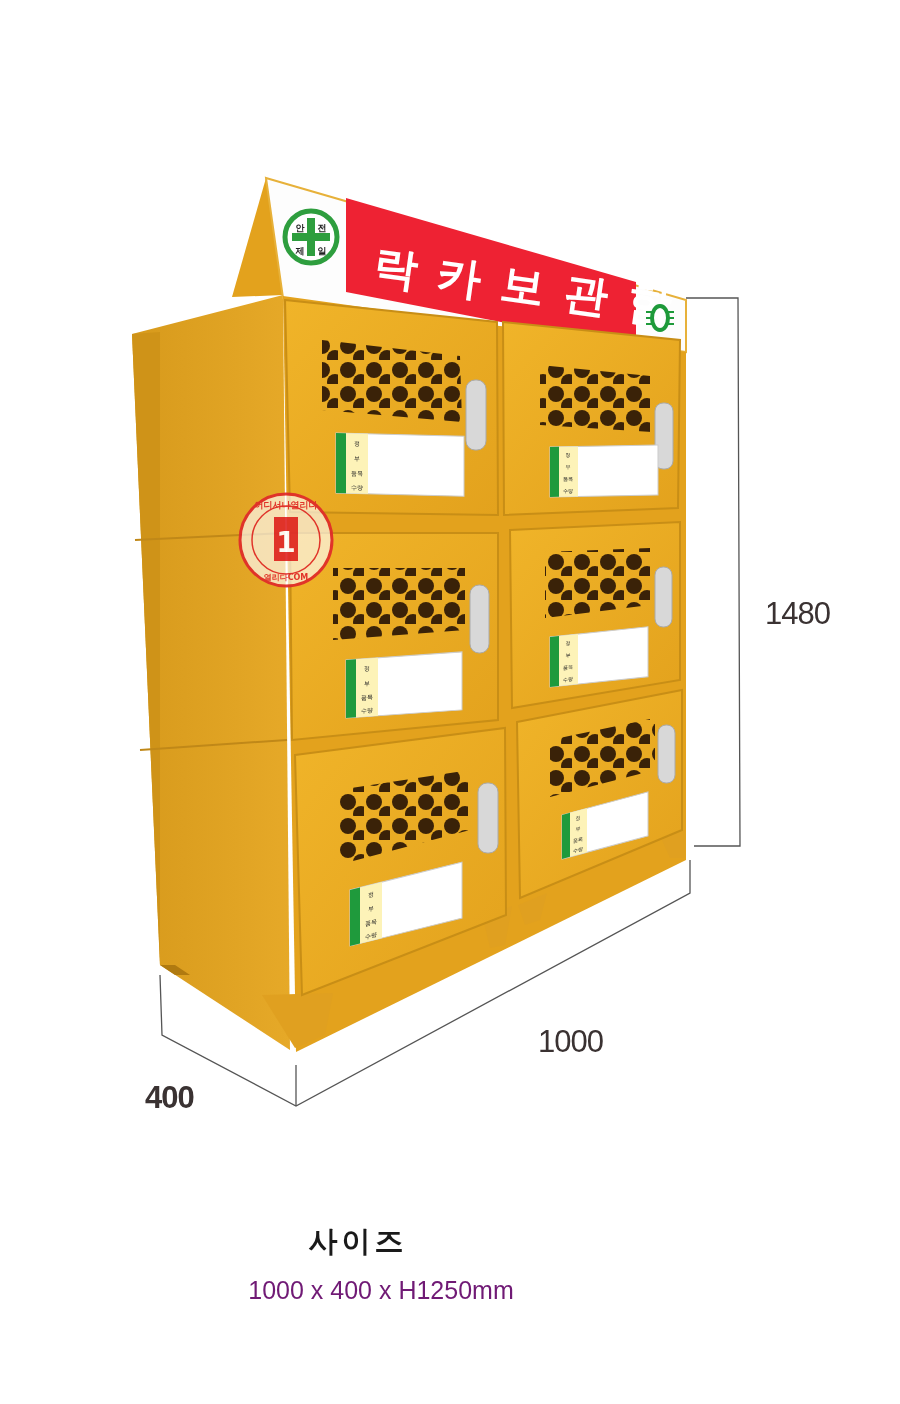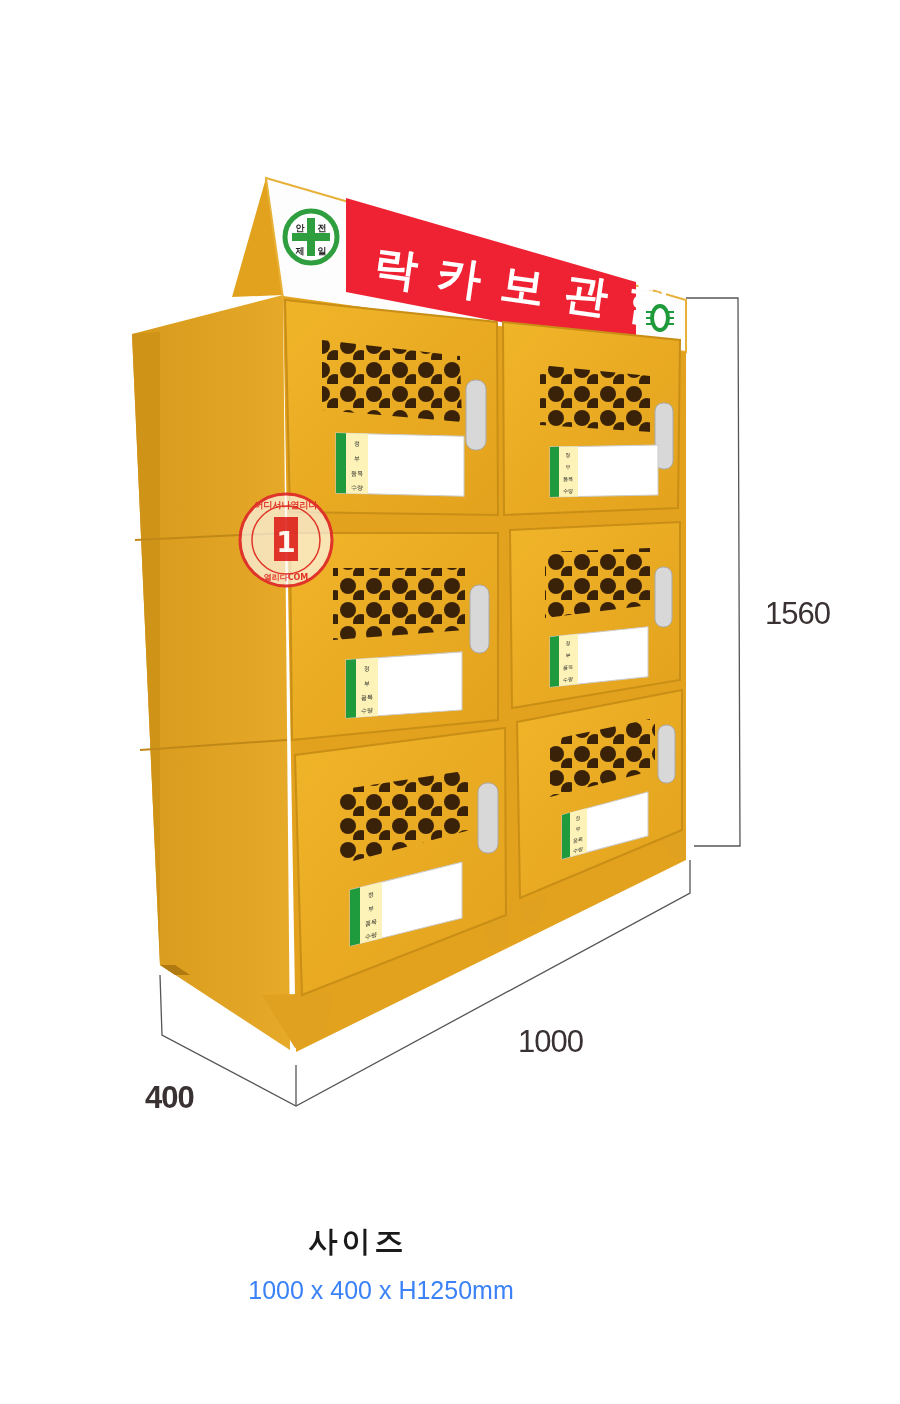--- a/index.html
+++ b/index.html
@@ -2,27 +2,27 @@
 <html><head>
 <meta charset="utf-8">
 <style>
   html, body { margin: 0; padding: 0; background: #ffffff; }
   body { width: 900px; height: 1404px; position: relative; overflow: hidden;
          font-family: "DejaVu Sans", "Liberation Sans", sans-serif; }
   #stage { position: absolute; left: 0; top: 0; width: 900px; height: 1404px; }
   .dim-label { position: absolute; font-family: "Liberation Sans", sans-serif;
                font-size: 31px; color: #3a3232; letter-spacing: -1px; }
   #dim-h { left: 765px; top: 596px; }
-  #dim-w { left: 518px; top: 1024px; }
+  #dim-w { left: 538px; top: 1024px; }
   #dim-d { left: 145px; top: 1080px; font-weight: bold; }
   #caption-title { position: absolute; left: 0; width: 716px; top: 1222px; text-align: center;
                    font-family: "DejaVu Sans", sans-serif; font-weight: bold; font-size: 29px;
                    color: #1a1a1a; letter-spacing: 4px; }
   #caption-spec { position: absolute; left: 0; width: 762px; top: 1276px; text-align: center;
-                  font-family: "Liberation Sans", sans-serif; font-size: 25px; color: #3b82f6; }
+                  font-family: "Liberation Sans", sans-serif; font-size: 25px; color: #701a75; }
   svg text { font-family: "DejaVu Sans", sans-serif; }
 </style>
 </head>
 <body>
 
 <div id="stage">
   <svg width="900" height="1404" viewBox="0 0 900 1404" xmlns="http://www.w3.org/2000/svg">
     <defs>
       <linearGradient id="sideGrad" x1="0" y1="0" x2="1" y2="0">
         <stop offset="0" stop-color="#d79a1c"></stop>
@@ -177,19 +177,19 @@
     <g opacity="0.92">
       <circle cx="286" cy="540" r="46" fill="#ffffff" fill-opacity="0.7" stroke="#e02a2a" stroke-width="3"></circle>
       <circle cx="286" cy="540" r="34" fill="none" stroke="#e02a2a" stroke-width="1.5"></circle>
       <rect x="274" y="517" width="24" height="44" fill="#e02a2a"></rect>
       <text x="286" y="552" font-size="28" font-weight="bold" fill="#ffffff" text-anchor="middle">1</text>
       <text x="286" y="508" font-size="9" font-weight="bold" fill="#e02a2a" text-anchor="middle">어디서나열리다</text>
       <text x="286" y="580" font-size="8" font-weight="bold" fill="#e02a2a" text-anchor="middle">열리다COM</text>
     </g>
   </svg>
 
-  <div id="dim-h" class="dim-label">1560</div>
+  <div id="dim-h" class="dim-label">1480</div>
   <div id="dim-w" class="dim-label">1000</div>
   <div id="dim-d" class="dim-label">400</div>
 
   <div id="caption-title">사이즈</div>
   <div id="caption-spec">1000 x 400 x H1250mm</div>
 </div>
 
 </body></html>

